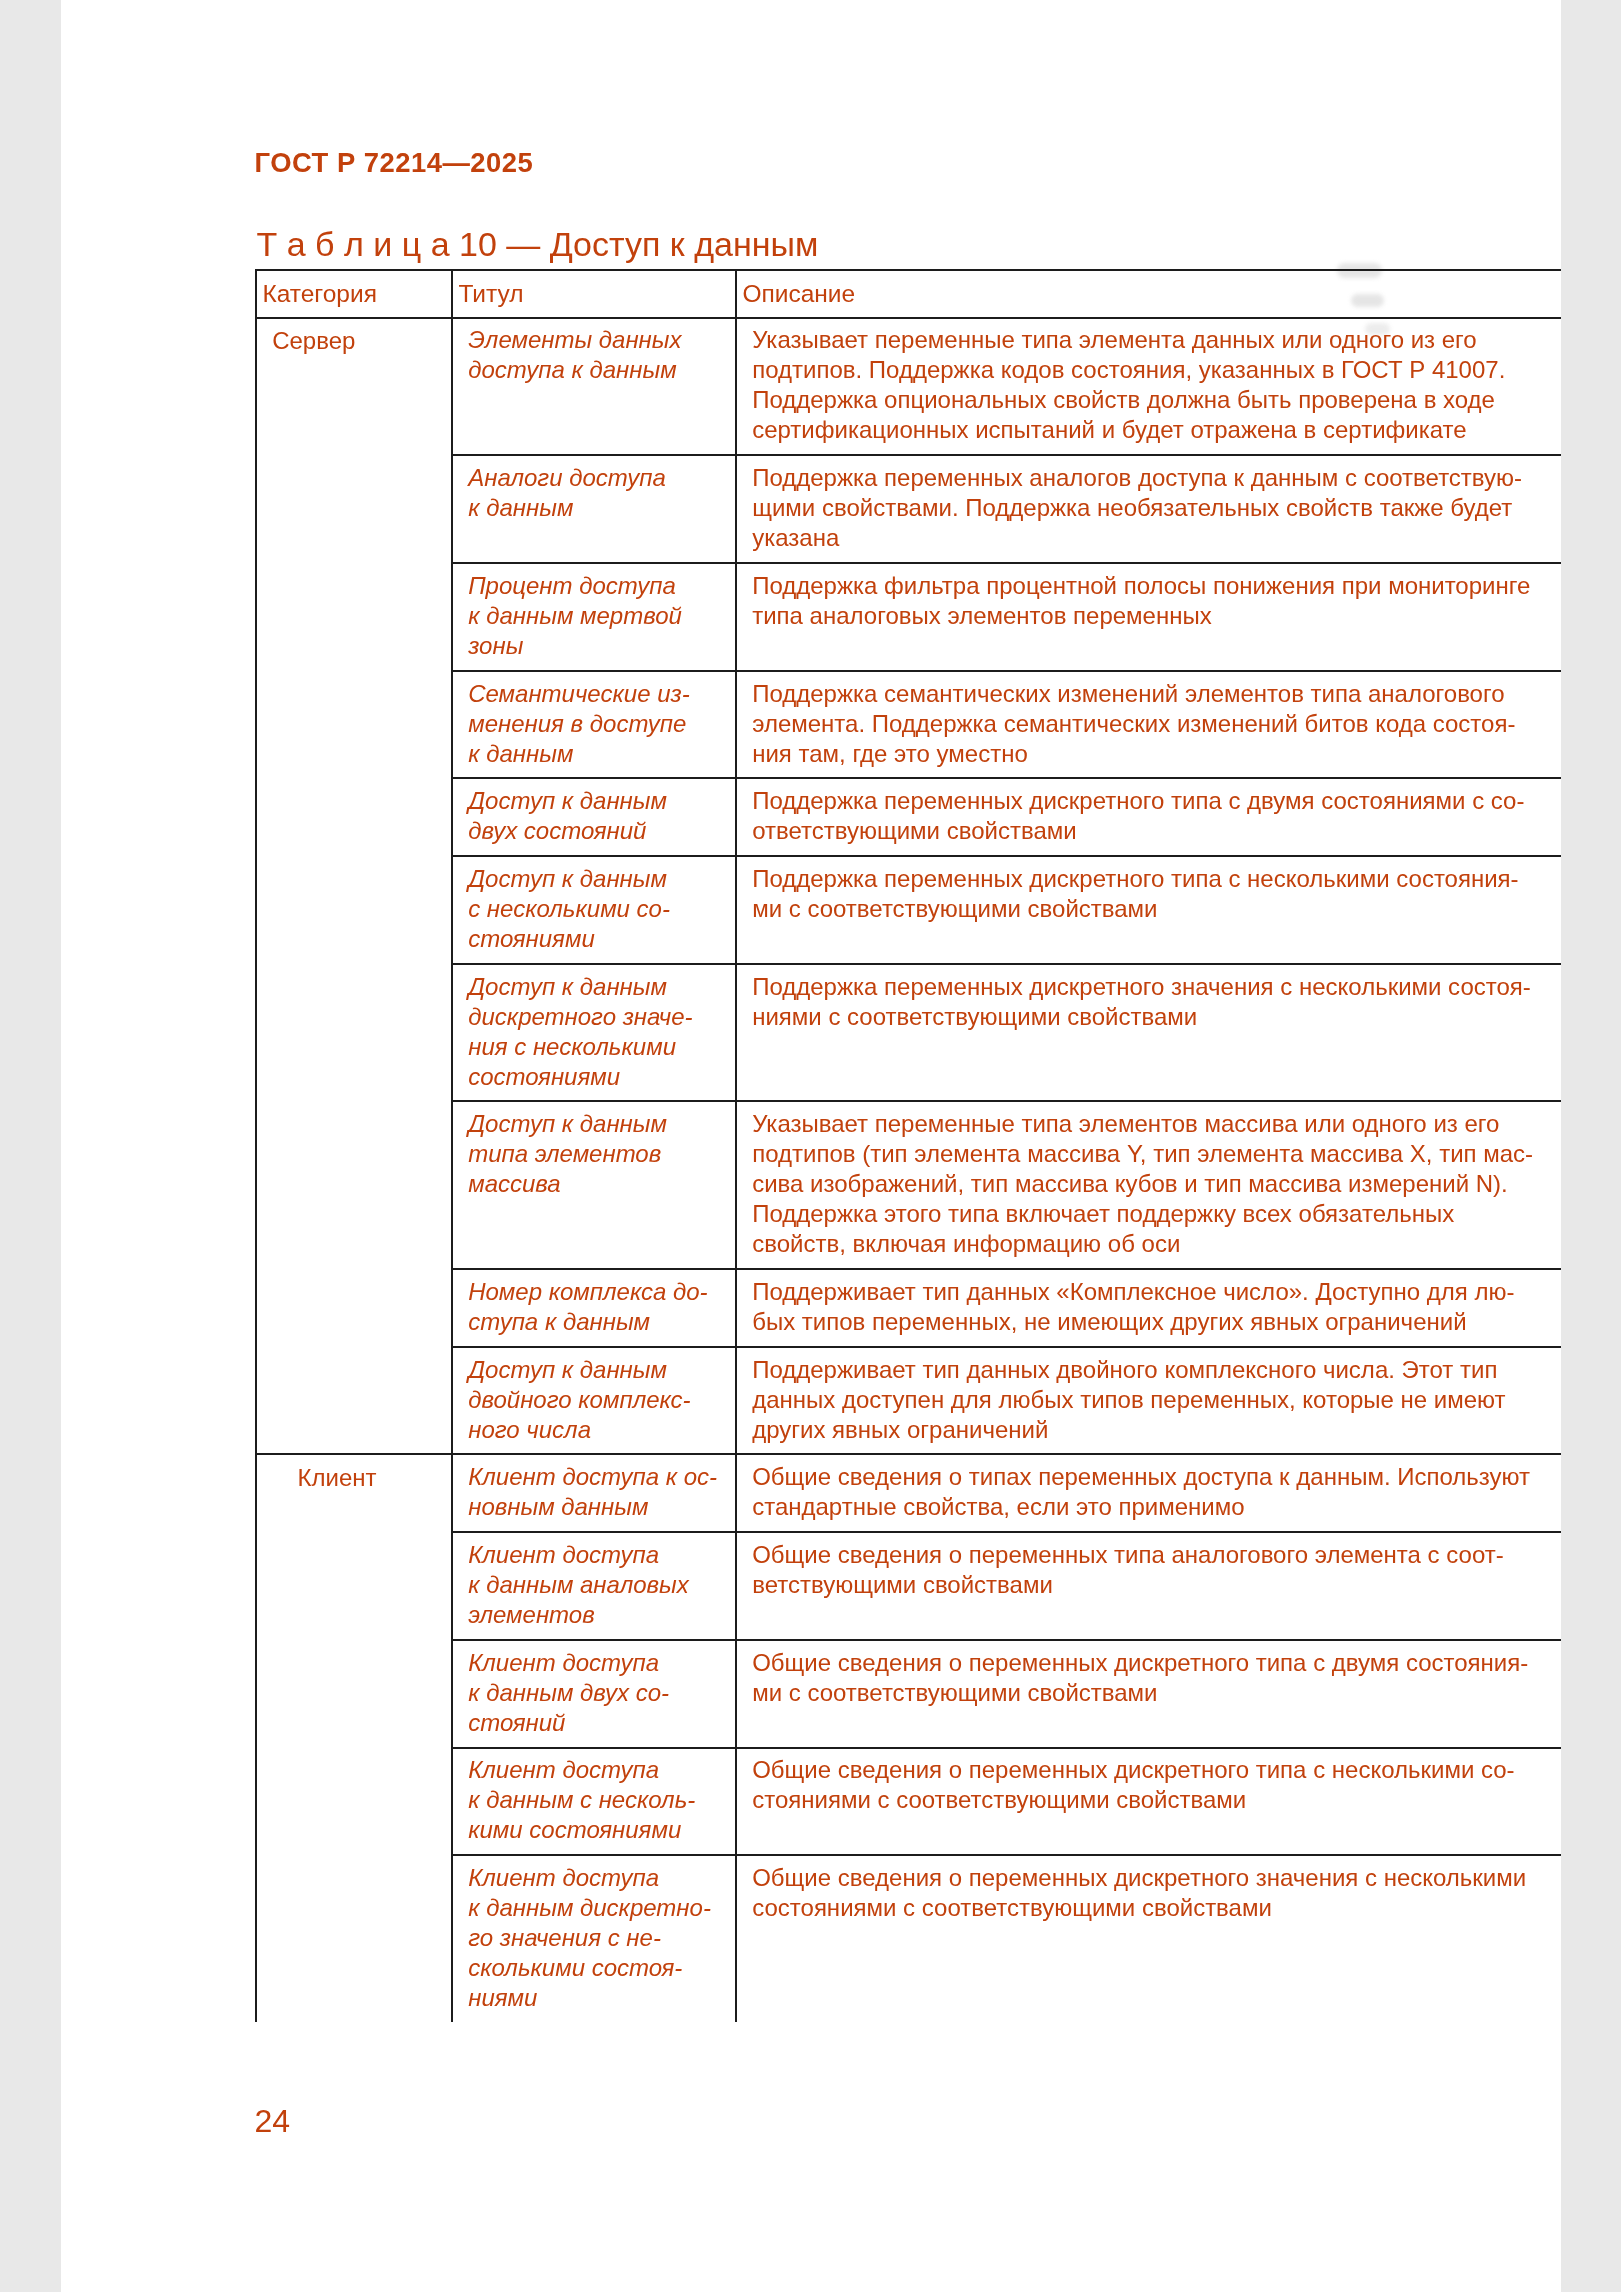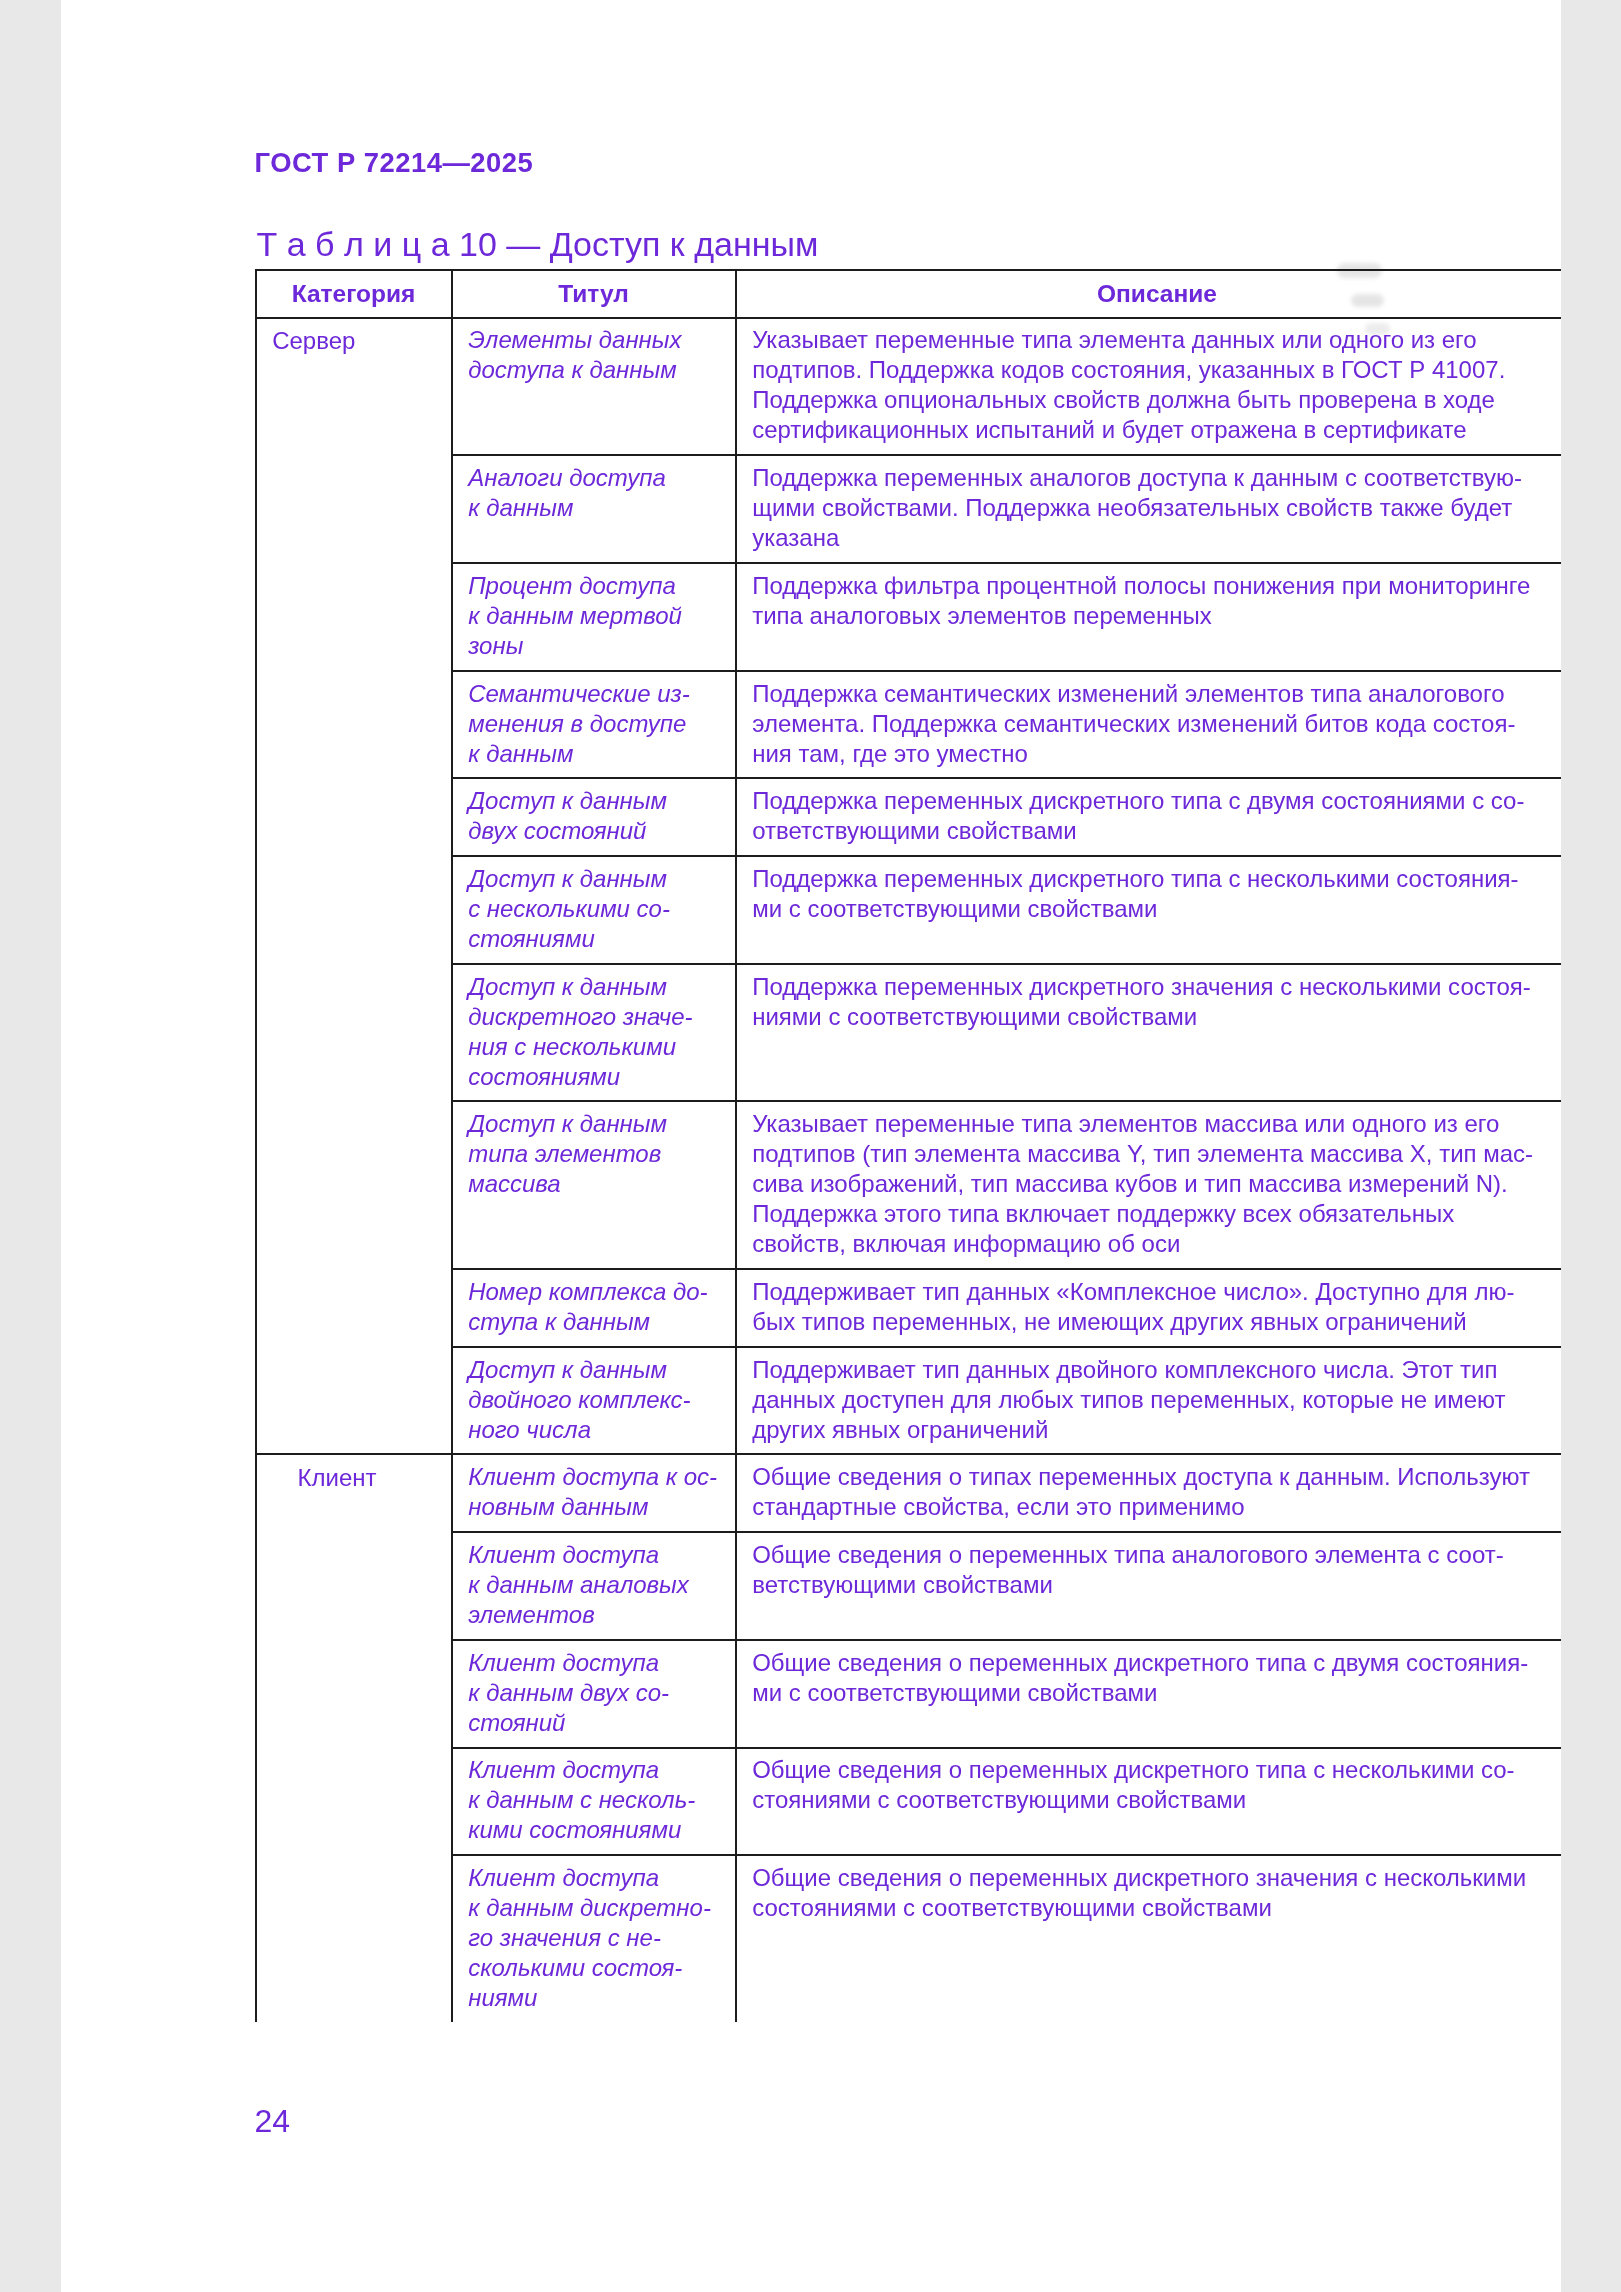--- a/index.html
+++ b/index.html
@@ -3,21 +3,21 @@
 <meta charset="utf-8">
 <style>
   html, body { margin: 0; padding: 0; background: #e8e8e8; }
   .page {
     position: relative;
     width: 1500px;
     height: 2293px;
     margin: 0 auto;
     background: #ffffff;
     font-family: "Liberation Sans", sans-serif;
-    color: #6d28d9;
+    color: #c2410c;
     overflow: hidden;
   }
   .doc-header {
     position: absolute;
     left: 194px;
     top: 147px;
     font-size: 27.4px;
     font-weight: bold;
     letter-spacing: 0.5px;
   }
@@ -38,23 +38,23 @@
     line-height: 30px;
   }
   .col-cat   { width: 196px; }
   .col-title { width: 284px; }
   .col-desc  { width: auto;  }
   table.data-table th,
   table.data-table td {
     border: 2px solid #1c1c1c;
   }
   table.data-table th {
-    font-weight: bold;
+    font-weight: normal;
     font-size: 24.5px;
-    text-align: center;
+    text-align: left;
     padding: 7.8px 5.9px;
     vertical-align: middle;
     margin-left: 20px;
   }
   td.cat-cell {
     vertical-align: top;
     padding: 7.8px 9.8px 8.8px 15.7px;
   }
   td.title-cell {
     vertical-align: top;

